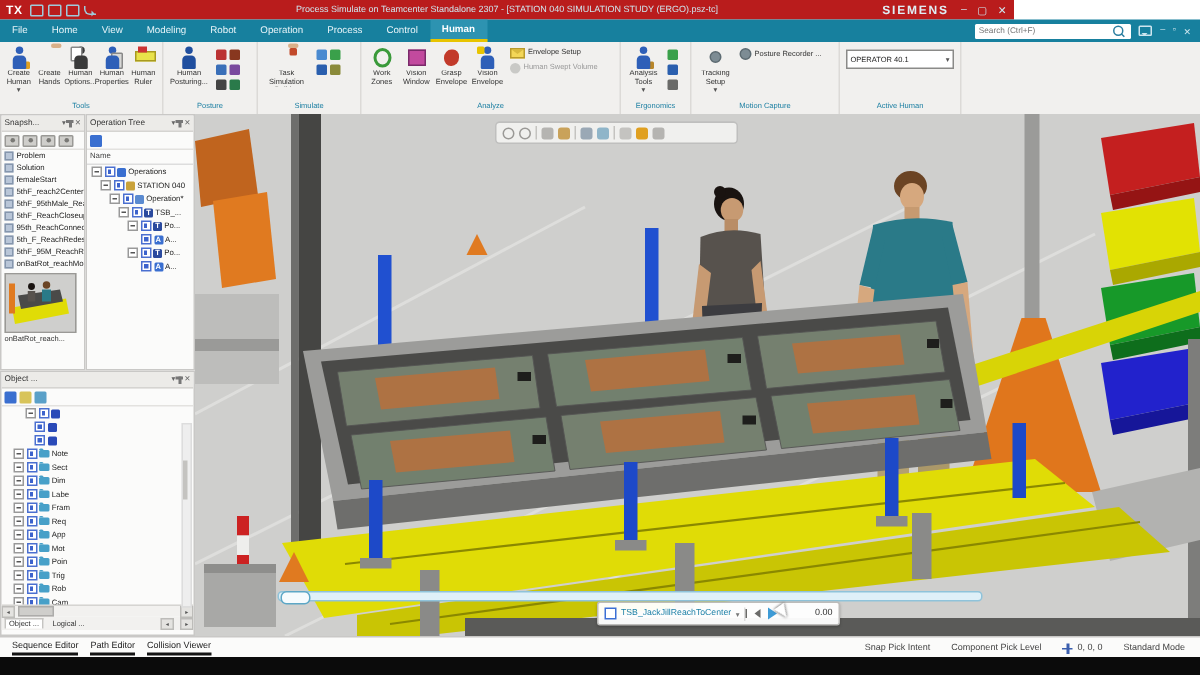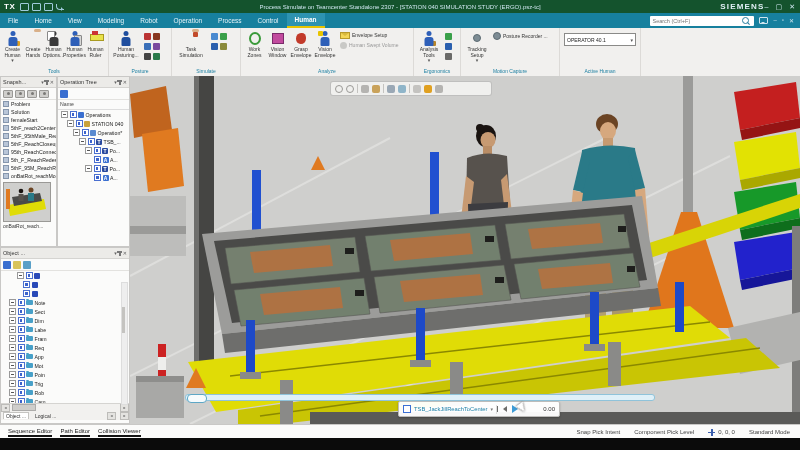--- a/index.html
+++ b/index.html
@@ -1,27 +1,27 @@
 <!DOCTYPE html>
 <html><head>
 <meta charset="utf-8">
 <style>
   html,body{margin:0;padding:0}
   body{width:800px;height:450px;position:relative;overflow:hidden;background:#fff;
        font-family:"Liberation Sans",sans-serif;-webkit-font-smoothing:antialiased}
   
-  .titlebar{position:absolute;left:0;top:0;width:800px;height:13px;background:#14532d;
+  .titlebar{position:absolute;left:0;top:0;width:676px;height:13px;background:#b91c1c;
             display:flex;align-items:center;color:#eaf4f8}
   .tx-logo{font-size:8px;font-weight:bold;color:#fff;margin:0 5px 0 4px;letter-spacing:.5px}
   .qat{display:flex;gap:3px;align-items:center}
   .qat .qi{width:7px;height:6px;border:1px solid #9fcadb;background:transparent;border-radius:1px}
   .qat .undo{width:7px;height:5px;border:none;border-bottom:1px solid #9fcadb;border-left:1px solid #9fcadb;border-radius:0 0 0 4px;position:relative}
   .qat .undo::after{content:"";position:absolute;right:-1px;bottom:-2px;border:2px solid transparent;border-left-color:#9fcadb}
   .win-title{position:absolute;left:0;right:0;text-align:center;font-size:6px;color:#cfe6ef;pointer-events:none}
-  .tb-right{margin-left:auto;display:flex;align-items:center;padding-right:5px}
+  .tb-right{margin-left:auto;display:flex;align-items:center;gap:8px;padding-right:5px}
   .brand{font-size:8px;font-weight:bold;letter-spacing:1.2px;color:#dfeef4}
   .winctl{display:flex;gap:7px;font-size:7px;color:#cfe6ef}
   
   .menubar{position:absolute;left:0;top:13px;width:800px;height:15px;background:#17809e;
            display:flex;align-items:stretch;color:#e6f3f8}
   .menu-item{font-size:6.5px;padding:0 8px;display:flex;align-items:center;cursor:default}
   .menu-item.active{background:#2d93b1;color:#fff;border-bottom:2px solid #e8c400;font-weight:bold}
   .mb-right{margin-left:auto;display:flex;align-items:center;gap:5px;padding-right:6px}
   .searchbox{width:104px;height:10px;background:#fff;border-radius:1px;display:flex;align-items:center;position:relative}
   .searchbox input{border:none;outline:none;background:transparent;width:88px;font-size:5.5px;color:#444;padding:0 2px;font-family:"Liberation Sans",sans-serif}

